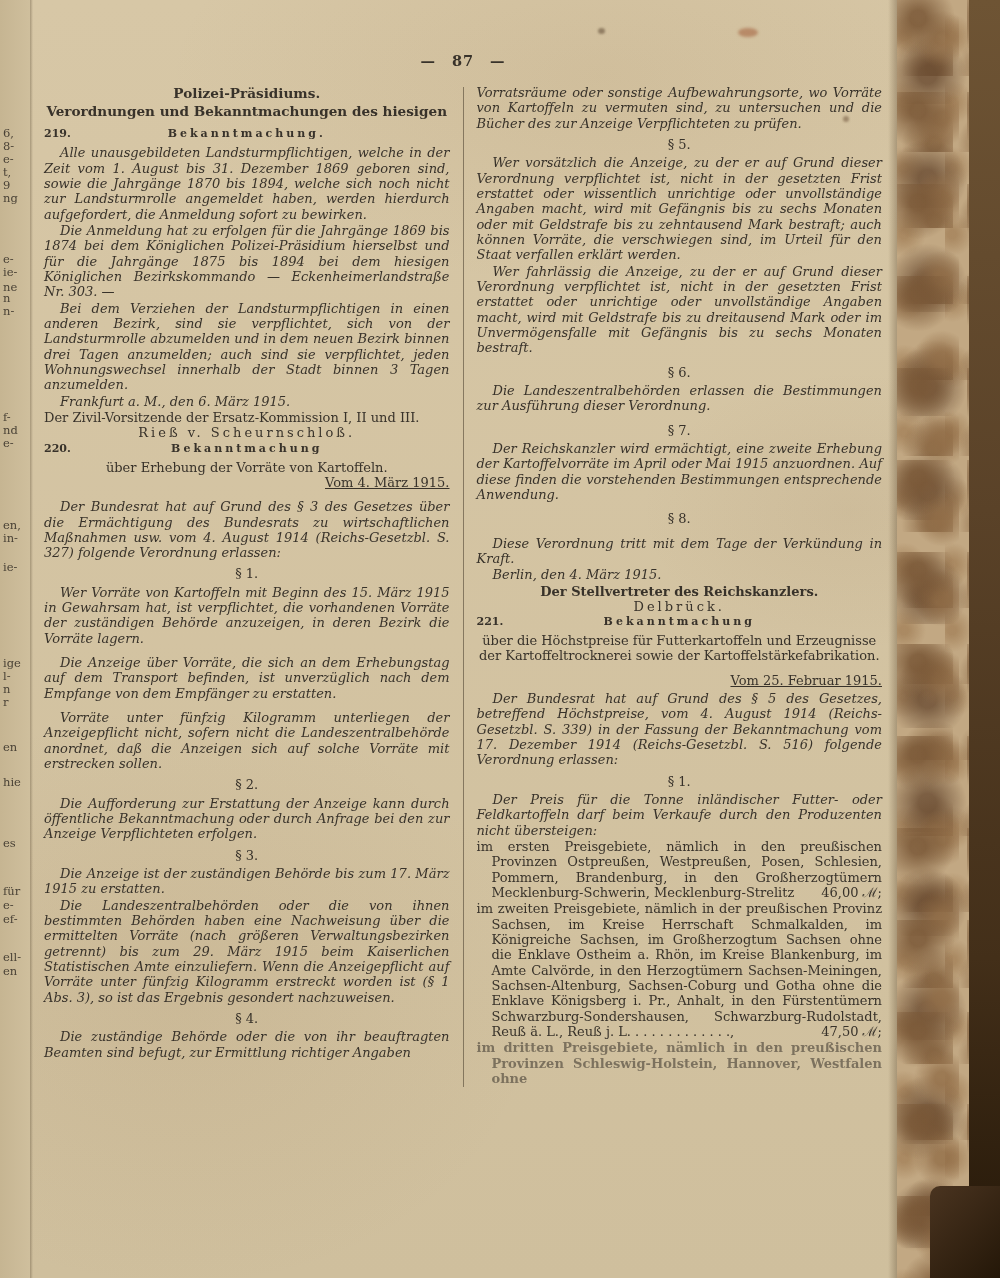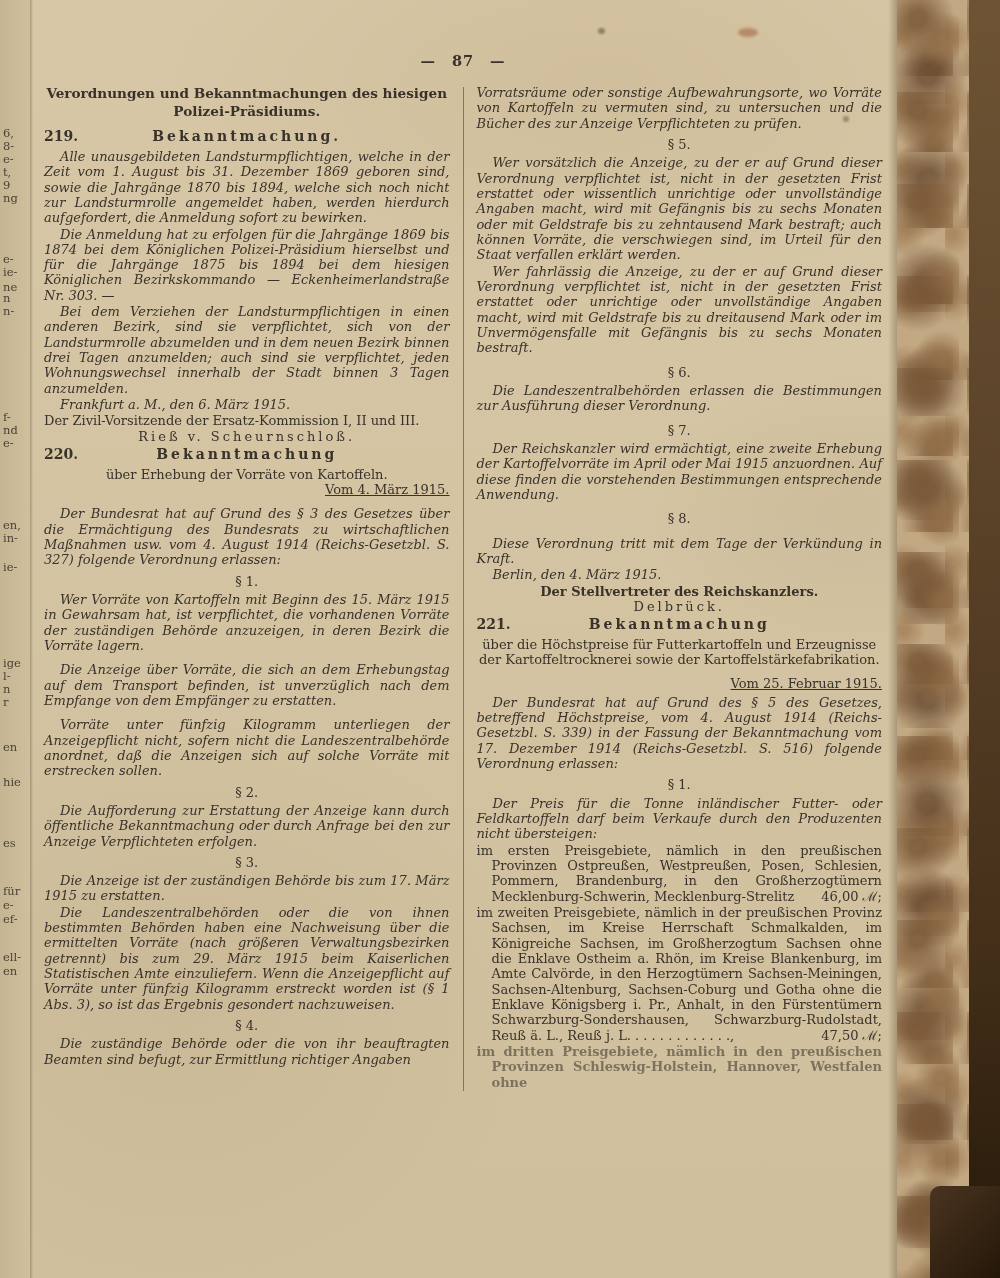--- a/index.html
+++ b/index.html
@@ -59,21 +59,21 @@
   .stain2 { left: 738px; top: 28px; width: 20px; height: 9px; background: rgba(150,70,35,.45); filter: blur(1.5px); }
   .stain3 { left: 843px; top: 116px; width: 6px; height: 6px; background: rgba(90,65,40,.45); filter: blur(1px); }
   
   .content { position: absolute; left: 44px; right: 118px; top: 52px; }
   .page-number-row { text-align: center; font-size: 14.5px; font-weight: bold; margin-bottom: 16px; letter-spacing: 1px; }
   .page-number-row .num { margin: 0 16px; }
   .columns { display: flex; align-items: stretch; }
   .col { flex: 1 1 0; font-size: 13px; line-height: 1.18; text-align: justify; }
   .col-divider { width: 1px; background: rgba(70,58,42,.55); margin: 2px 13px 0; }
   .masthead { text-align: center; font-weight: bold; font-size: 13.6px; line-height: 1.3; margin-bottom: 8px; }
-  .item-head { position: relative; text-align: center; font-weight: bold; font-size: 14px; margin: 0 0 4px; }
+  .item-head { position: relative; text-align: center; font-weight: bold; font-size: 11px; margin: 0 0 4px; }
   .item-no { position: absolute; left: 0; letter-spacing: 0; font-weight: bold; }
   .item-title { letter-spacing: 3px; }
   .para { text-indent: 16px; margin-bottom: 1px; font-style: italic; }
   .noindent { text-indent: 0; }
   .sec-mark { text-align: center; margin: 6px 0 3px; }
   .subtitle { text-align: center; text-indent: 0; }
   .date-line { text-align: right; margin-bottom: 3px; text-decoration: underline; }
   .sig-role { text-indent: 0; }
   .sig-role-bold { text-align: center; font-weight: bold; }
   .sig-name { text-align: center; letter-spacing: 3px; margin-bottom: 2px; }
@@ -122,22 +122,22 @@
 
   <div class="content">
     <div class="page-number-row">
       <span>—</span><span class="num">87</span><span>—</span>
     </div>
 
     <div class="columns">
 
       <div class="col col-left">
         <div class="masthead">
+          <div>Polizei-Präsidiums.</div>
           <div>Verordnungen und Bekanntmachungen des hiesigen</div>
-          <div>Polizei-Präsidiums.</div>
         </div>
 
         <div class="item-head">
           <span class="item-no">219.</span>
           <span class="item-title">Bekanntmachung.</span>
         </div>
         <p class="para">Alle unausgebildeten Landsturmpflichtigen, welche in der Zeit vom 1. August bis 31. Dezember 1869 geboren sind, sowie die Jahrgänge 1870 bis 1894, welche sich noch nicht zur Landsturmrolle angemeldet haben, werden hierdurch aufgefordert, die Anmeldung sofort zu bewirken.</p>
         <p class="para">Die Anmeldung hat zu erfolgen für die Jahrgänge 1869 bis 1874 bei dem Königlichen Polizei-Präsidium hierselbst und für die Jahrgänge 1875 bis 1894 bei dem hiesigen Königlichen Bezirkskommando — Eckenheimerlandstraße Nr. 303. —</p>
         <p class="para">Bei dem Verziehen der Landsturmpflichtigen in einen anderen Bezirk, sind sie verpflichtet, sich von der Landsturmrolle abzumelden und in dem neuen Bezirk binnen drei Tagen anzumelden; auch sind sie verpflichtet, jeden Wohnungswechsel innerhalb der Stadt binnen 3 Tagen anzumelden.</p>
         <p class="para">Frankfurt a. M., den 6. März 1915.</p>

